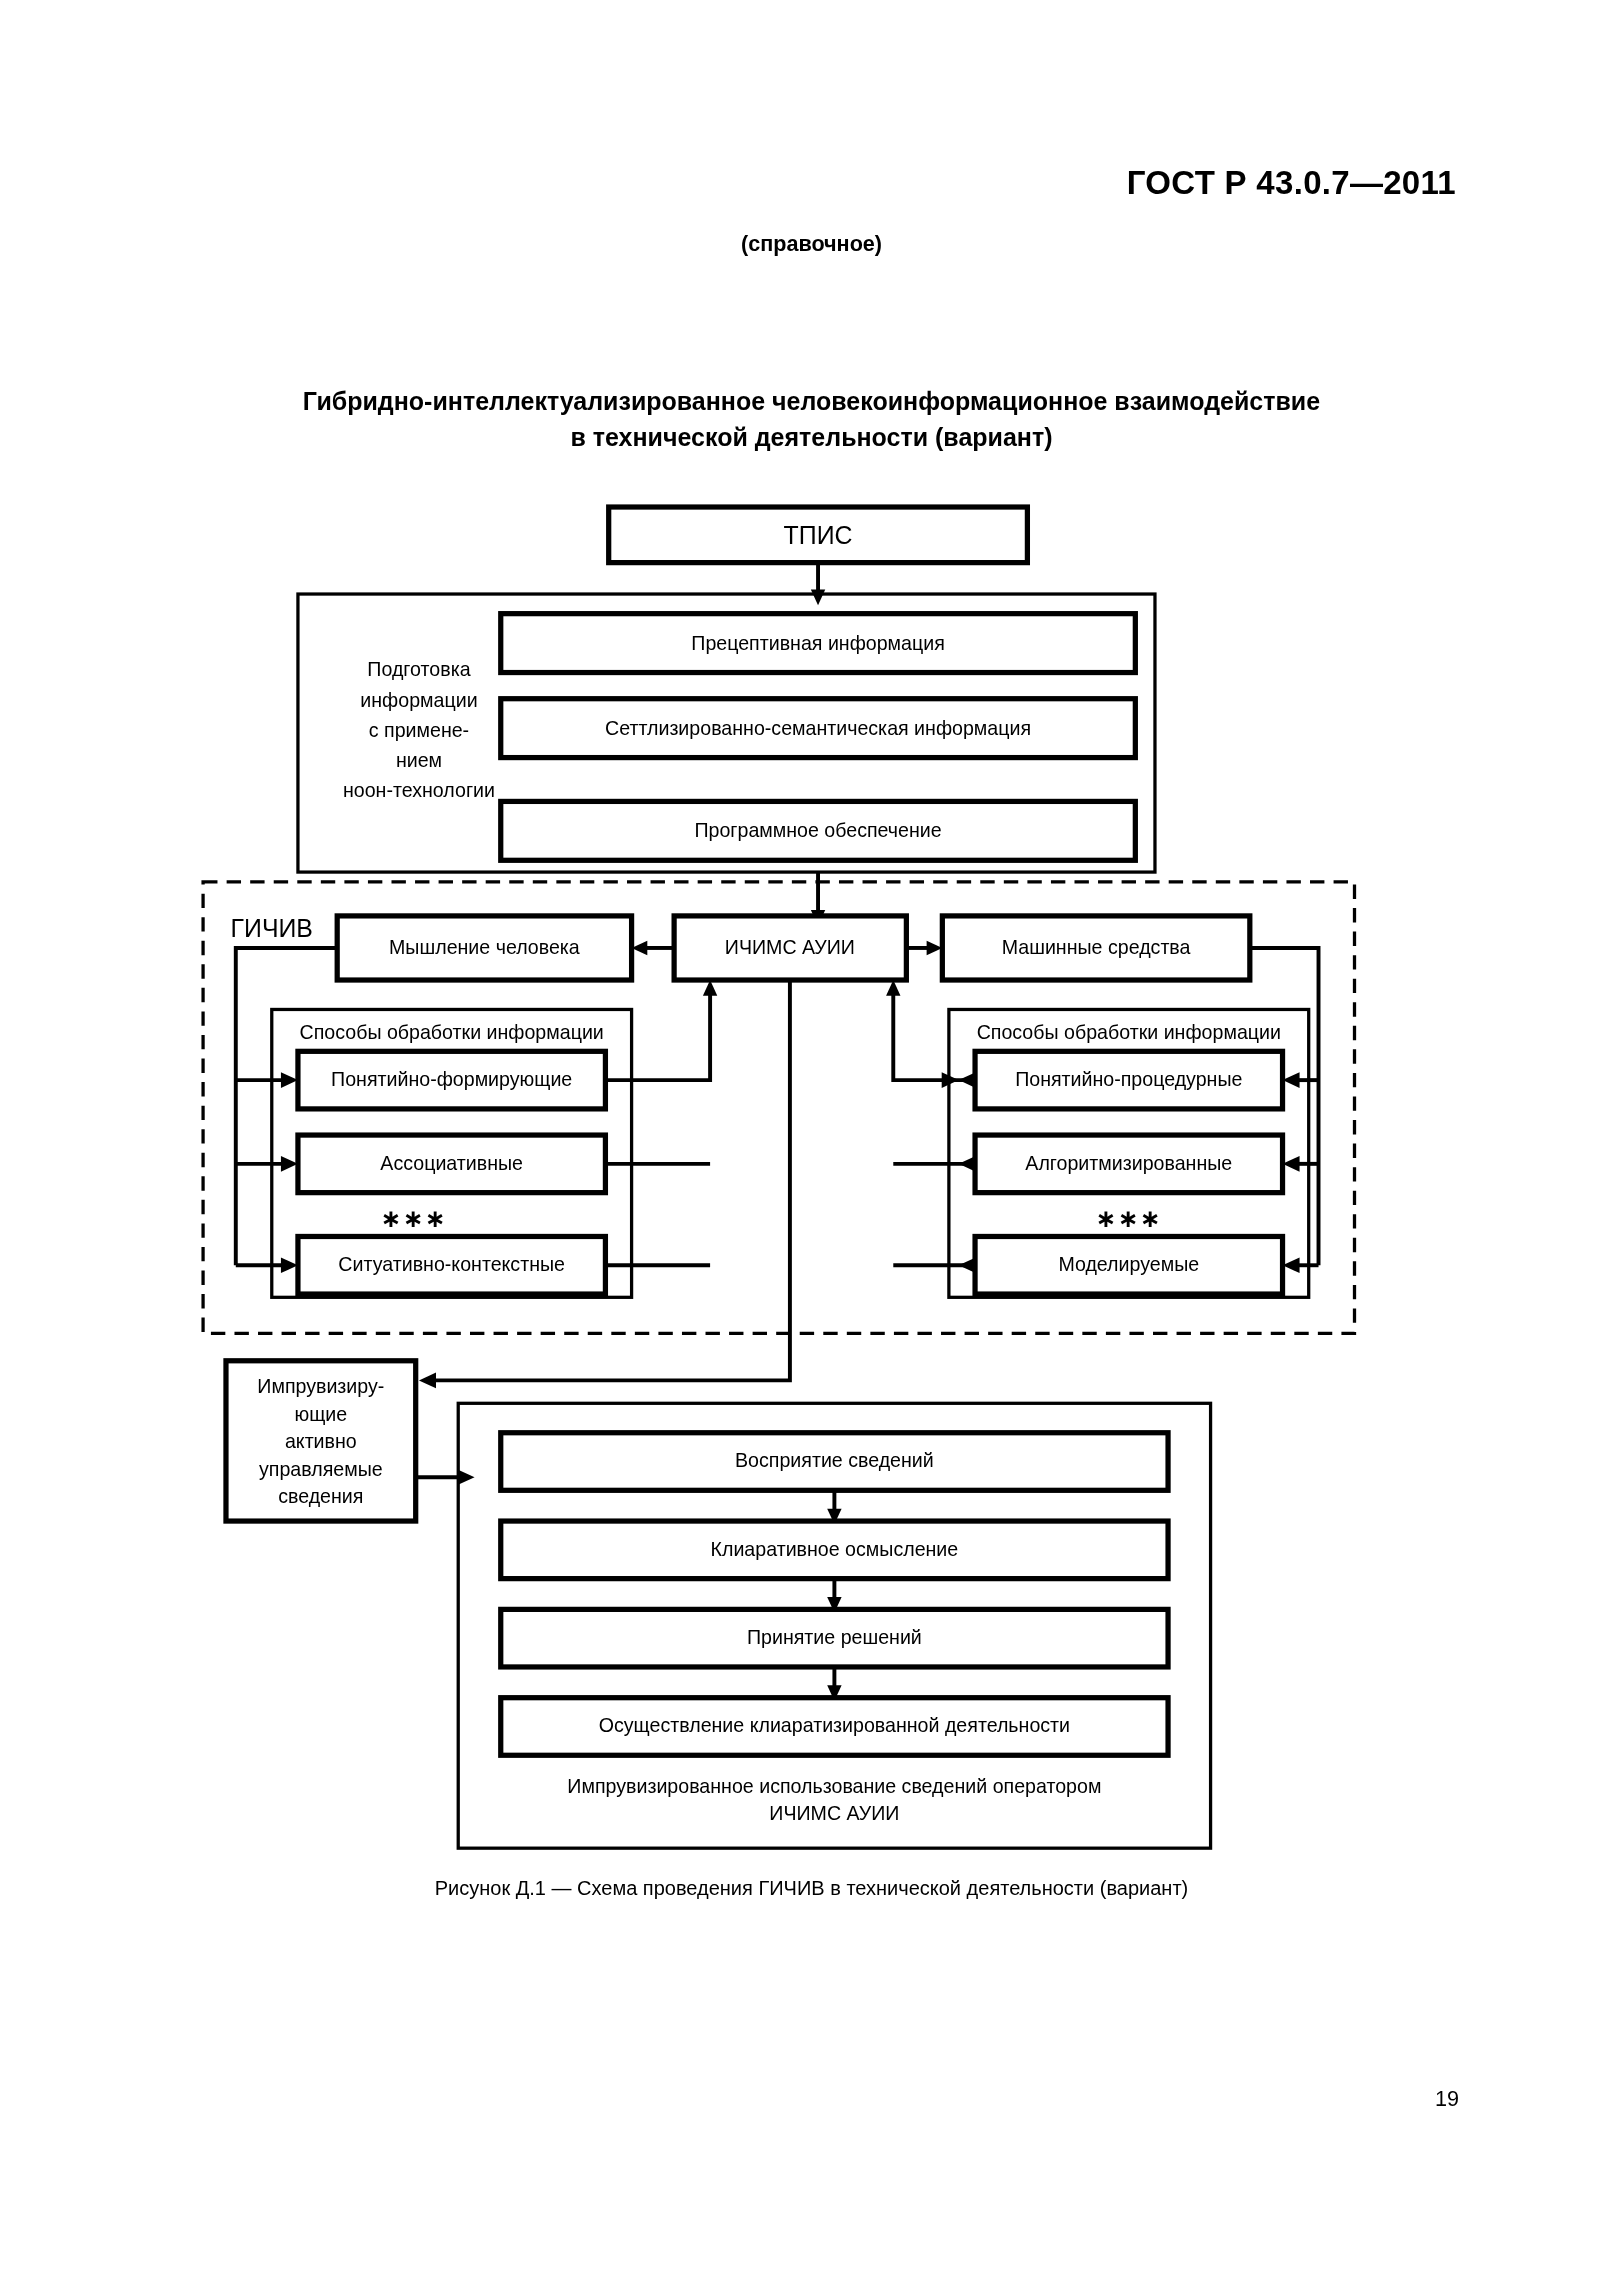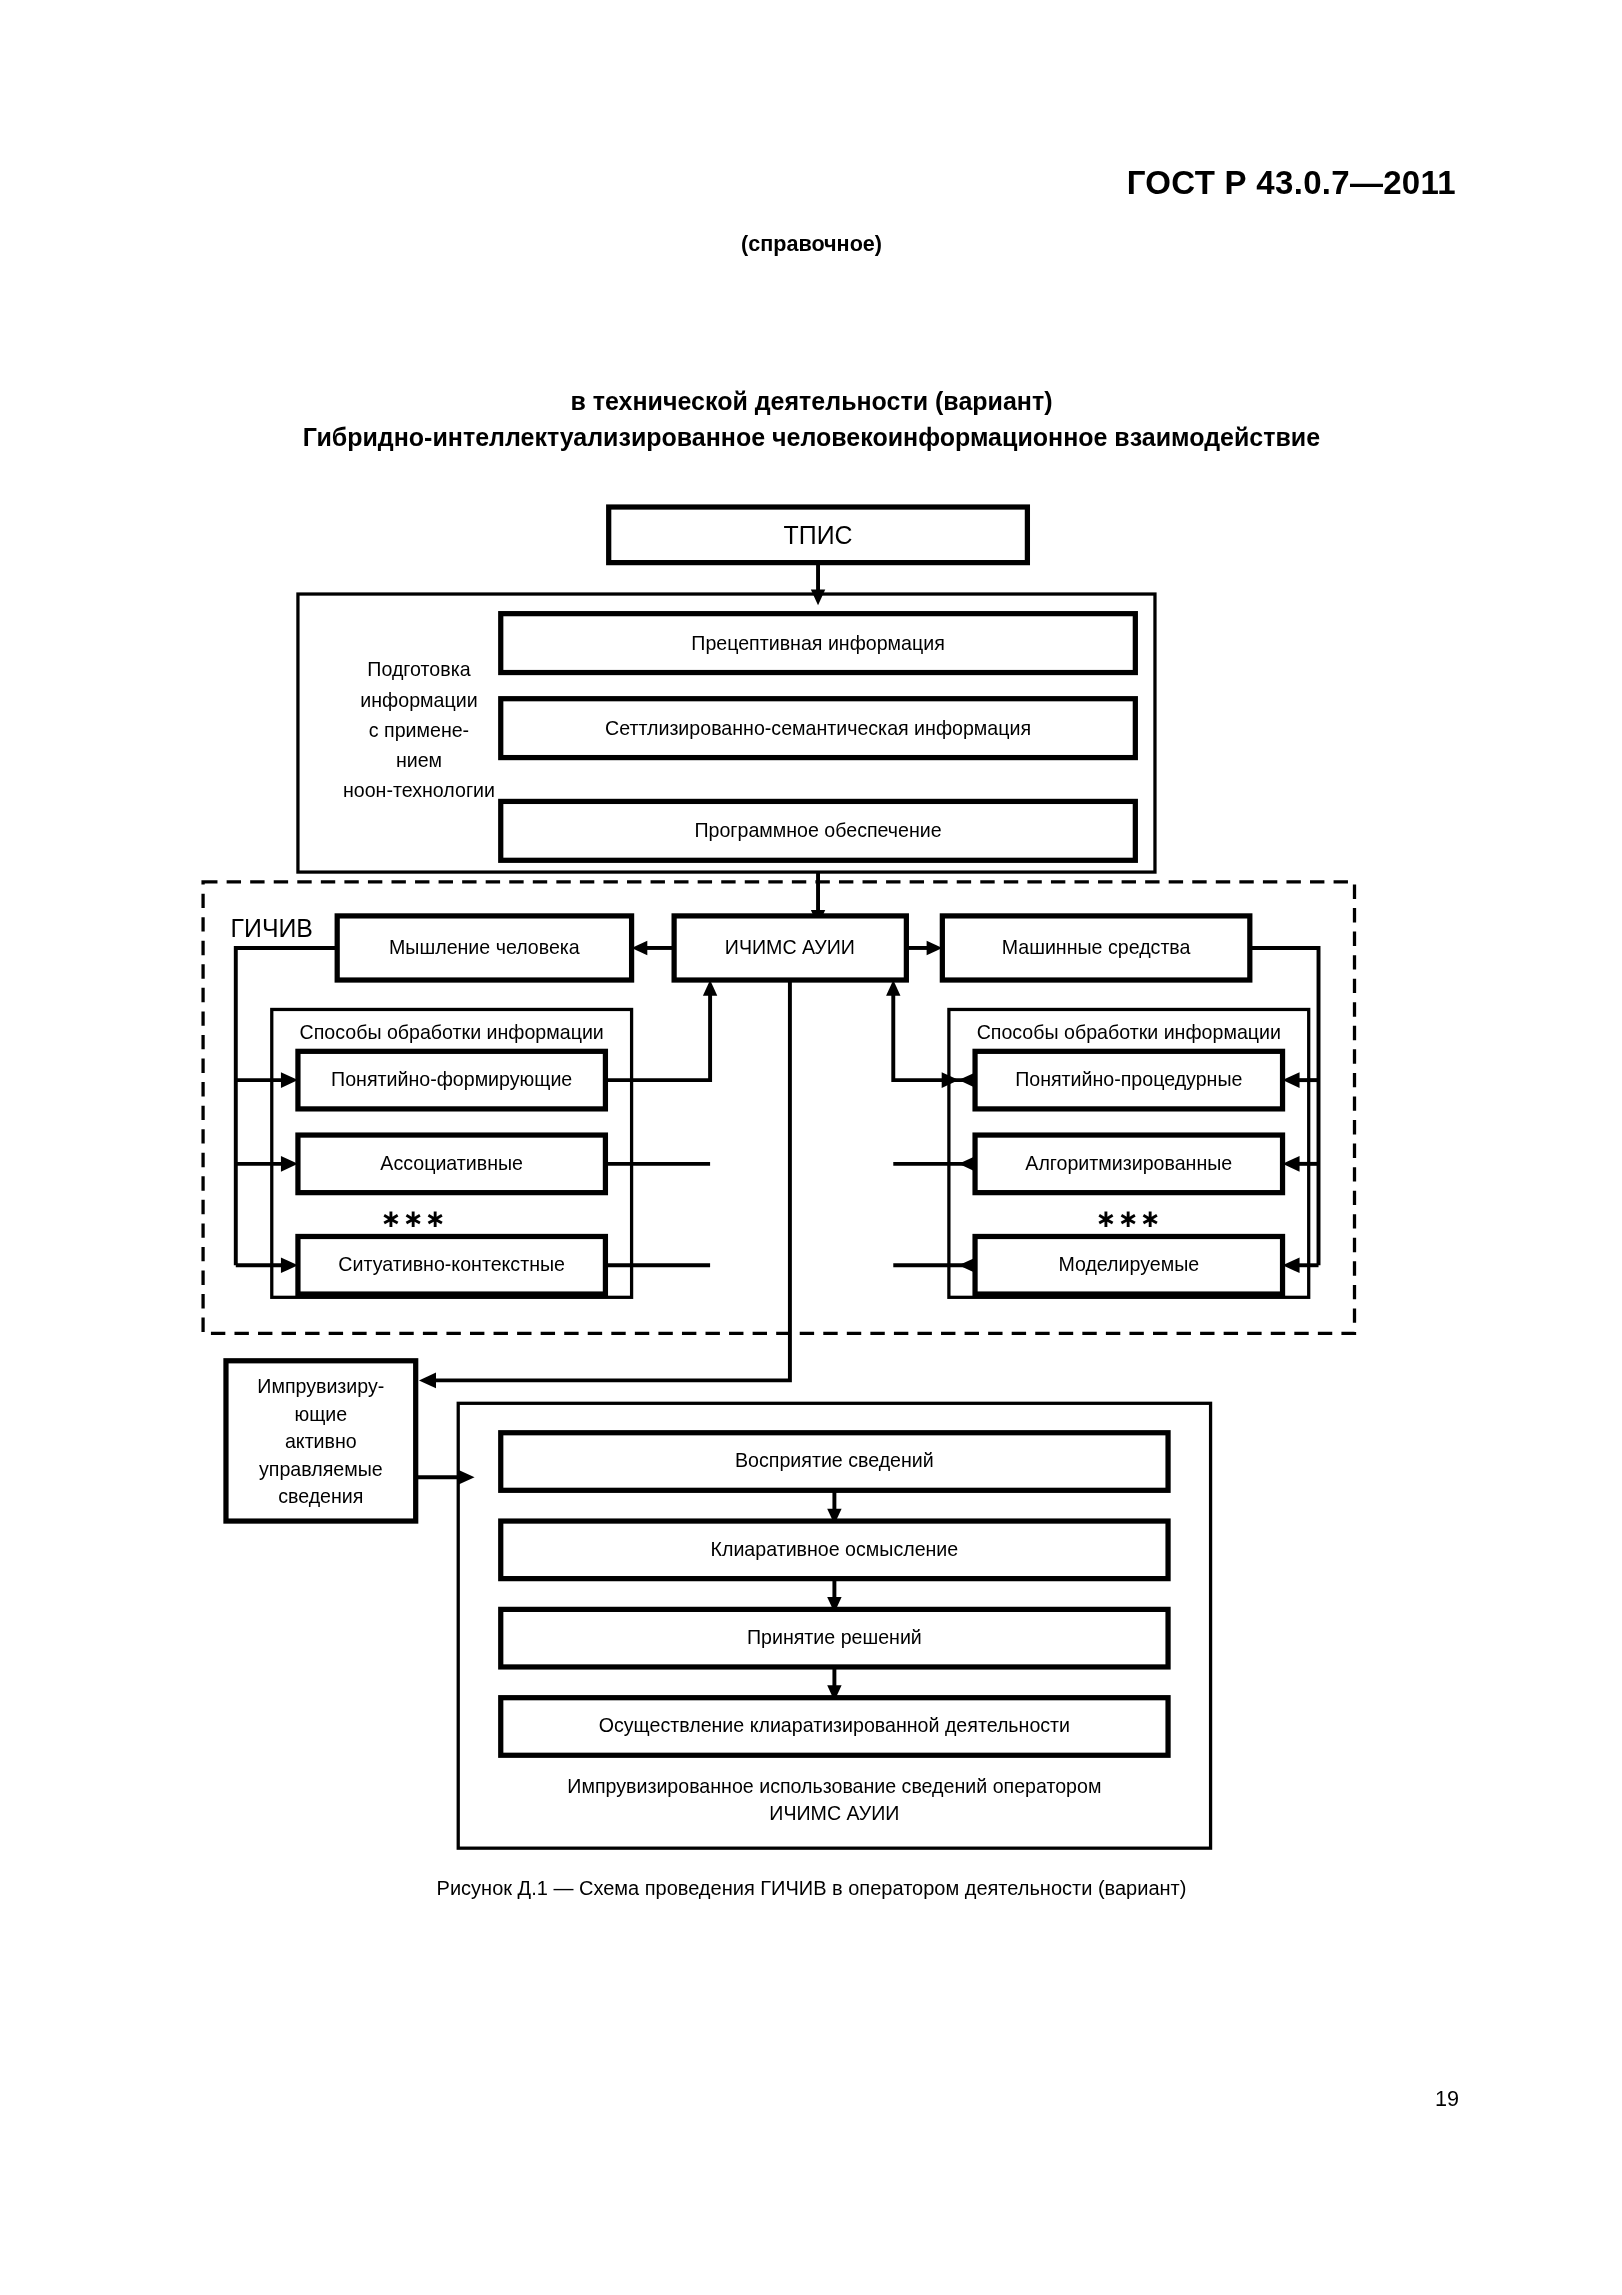--- a/index.html
+++ b/index.html
@@ -29,22 +29,22 @@
 
 <div class="page">
 
   <div class="hdr">ГОСТ Р 43.0.7—2011</div>
 
   <div class="annex">
     <div class="l2">(справочное)</div>
   </div>
 
   <div class="maintitle">
+    <div>Гибридно-интеллектуализированное человекоинформационное взаимодействие</div>
     <div>в технической деятельности (вариант)</div>
-    <div>Гибридно-интеллектуализированное человекоинформационное взаимодействие</div>
   </div>
 
   <svg width="1623" height="2295" viewBox="0 0 2480 3508">
 
     <rect class="bxh" x="930" y="775" width="640" height="85"></rect>
     <text class="lbl big" x="1250" y="832">ТПИС</text>
     <path class="ln" d="M1250 860 L1250 905"></path>
     <path d="M1250 925 l-11 -24 l22 0 z" fill="#000"></path>
 
     <rect class="grp" x="455" y="908" width="1310" height="425"></rect>
@@ -173,17 +173,17 @@
     <path d="M1275 2600 l-11 -24 l22 0 z" fill="#000"></path>
 
     <rect class="bxh" x="765" y="2595" width="1020" height="88"></rect>
     <text class="lbl" x="1275" y="2648">Осуществление клиаратизированной деятельности</text>
 
     <text class="lbl" x="1275" y="2740">Импрувизированное использование сведений оператором</text>
     <text class="lbl" x="1275" y="2782">ИЧИМС АУИИ</text>
 
   </svg>
 
-  <div class="caption">Рисунок  Д.1 — Схема проведения ГИЧИВ в оператором деятельности (вариант)</div>
+  <div class="caption">Рисунок  Д.1 — Схема проведения ГИЧИВ в технической деятельности (вариант)</div>
   <div class="pageno">19</div>
 
 </div>
 
 
 </body></html>

